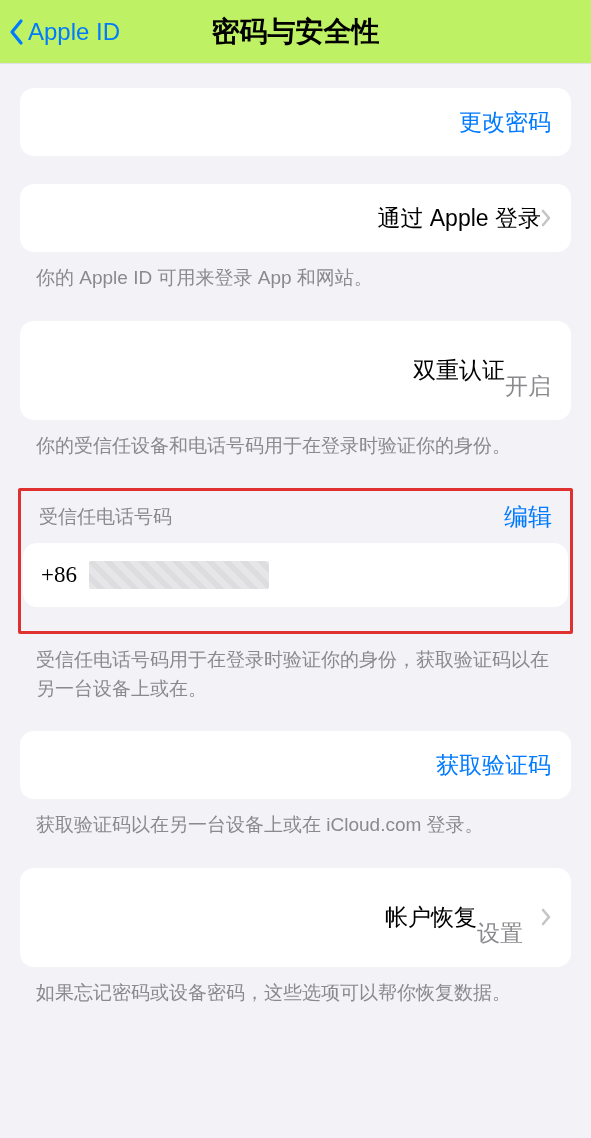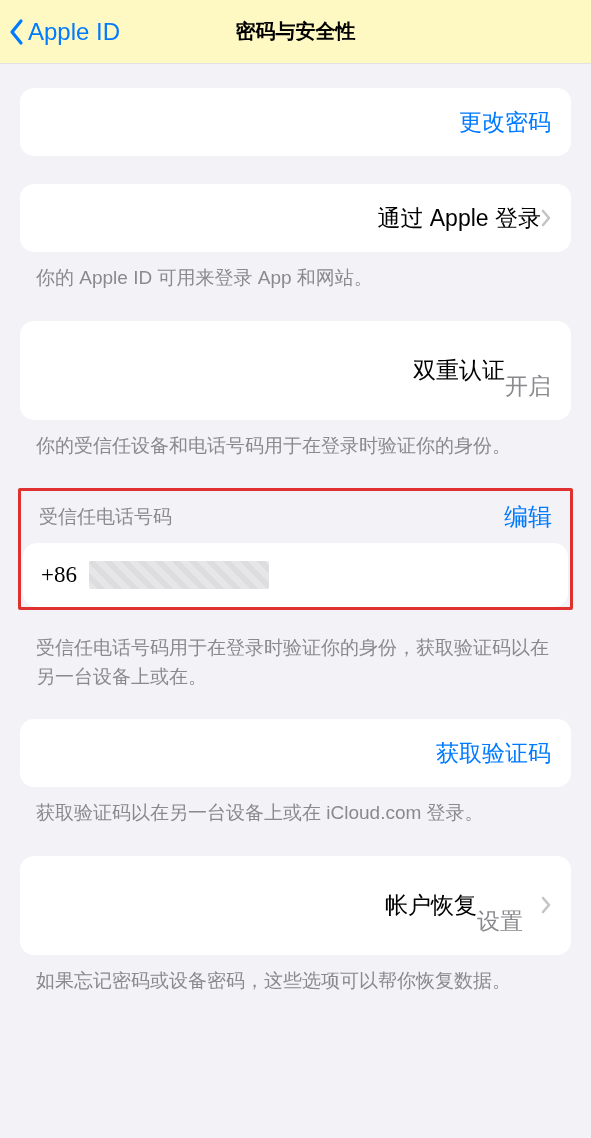--- a/index.html
+++ b/index.html
@@ -6,40 +6,40 @@
     html, body {
       width: 591px;
       height: 1138px;
       font-family: -apple-system, "Helvetica Neue", "PingFang SC", Arial, sans-serif;
       background: #f2f2f7;
       color: #000;
       -webkit-font-smoothing: antialiased;
     }
     .navbar {
       height: 64px;
-      background: #fef9c3;
+      background: #bef264;
       display: flex;
       align-items: center;
       position: relative;
       border-bottom: 1px solid #e1e1e3;
     }
     .back {
       display: flex;
       align-items: center;
       color: #007aff;
       font-size: 24px;
       padding-left: 8px;
       cursor: pointer;
     }
     .back svg { margin-right: 2px; }
     .nav-title {
       position: absolute;
       left: 50%;
       transform: translateX(-50%);
-      font-size: 20px;
+      font-size: 28px;
       font-weight: 600;
       color: #000;
     }
     .content { padding: 0 0 40px 0; }
     .group { margin-top: 28px; }
     .group.first { margin-top: 24px; }
     .cell-wrap {
       background: #fff;
       border-radius: 14px;
       margin: 0 20px;
@@ -78,22 +78,22 @@
       color: #8a8a8e;
       font-size: 19px;
     }
     .section-header-row .edit {
       color: #007aff;
       font-size: 24px;
       cursor: pointer;
     }
     .highlight-box {
       border: 3px solid #e03131;
-      margin: 12px 18px;
-      padding: 2px 0 0 0;
+      margin: 0 18px;
+      padding: 2px 0 24px 0;
       border-radius: 2px;
     }
     .phone-cell {
       background: #fff;
       border-radius: 14px;
       margin: 0 2px;
       padding: 18px 18px;
       font-size: 23px;
       color: #000;
       display: flex;

